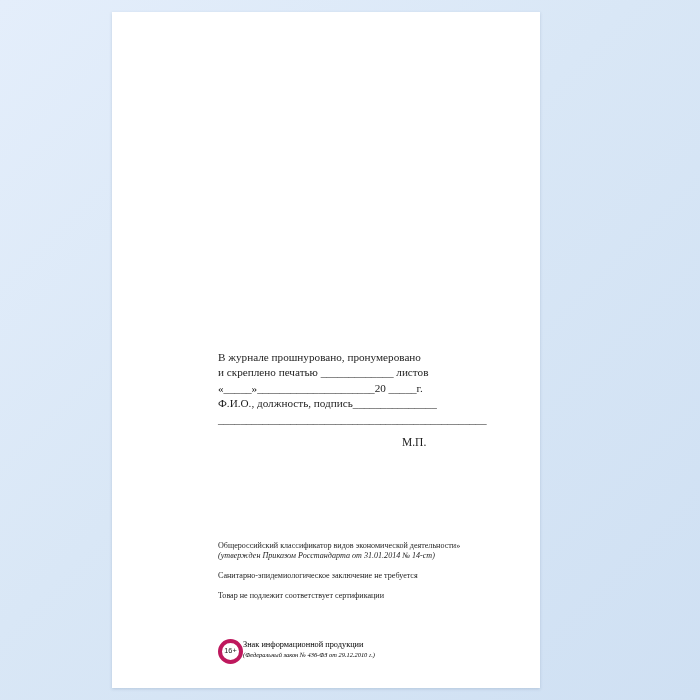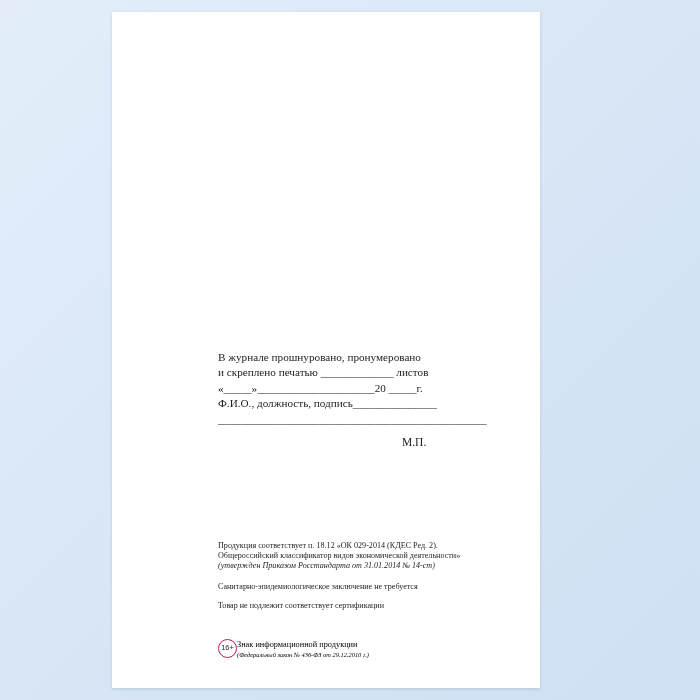--- a/index.html
+++ b/index.html
@@ -81,21 +81,21 @@
   .age-row {
     position: absolute;
     left: 106px;
     top: 627px;
     display: flex;
     align-items: flex-start;
   }
   .age-badge {
     width: 17px;
     height: 17px;
-    border: 1px solid #be185d;
+    border: 4px solid #be185d;
     border-radius: 50%;
     font-size: 7.4px;
     line-height: 15px;
     text-align: center;
     font-family: "Liberation Sans", sans-serif;
     color: #1d1d1d;
     flex: 0 0 auto;
     margin-top: 0px;
   }
   .age-text {
@@ -125,21 +125,20 @@
       <div class="ln">и скреплено печатью _____________ листов</div>
       <div class="ln">«_____»_____________________20 _____г.</div>
       <div class="ln">Ф.И.О., должность, подпись_______________</div>
       <div class="ln rule">________________________________________________</div>
     </div>
 
     <div class="mp">М.П.</div>
 
     <div class="legal">
       <div class="p p1">
-        <span class="l">Продукция соответствует п. 18.12 «ОК 029-2014 (КДЕС Ред. 2).</span>
         <span class="l">Общероссийский классификатор видов экономической деятельности»</span>
         <span class="l it">(утвержден Приказом Росстандарта от 31.01.2014 № 14-ст)</span>
       </div>
       <div class="p tight">Санитарно-эпидемиологическое заключение не требуется</div>
       <div class="p tight">Товар не подлежит соответствует сертификации</div>
     </div>
 
     <div class="age-row">
       <div class="age-badge">16+</div>
       <div class="age-text">

